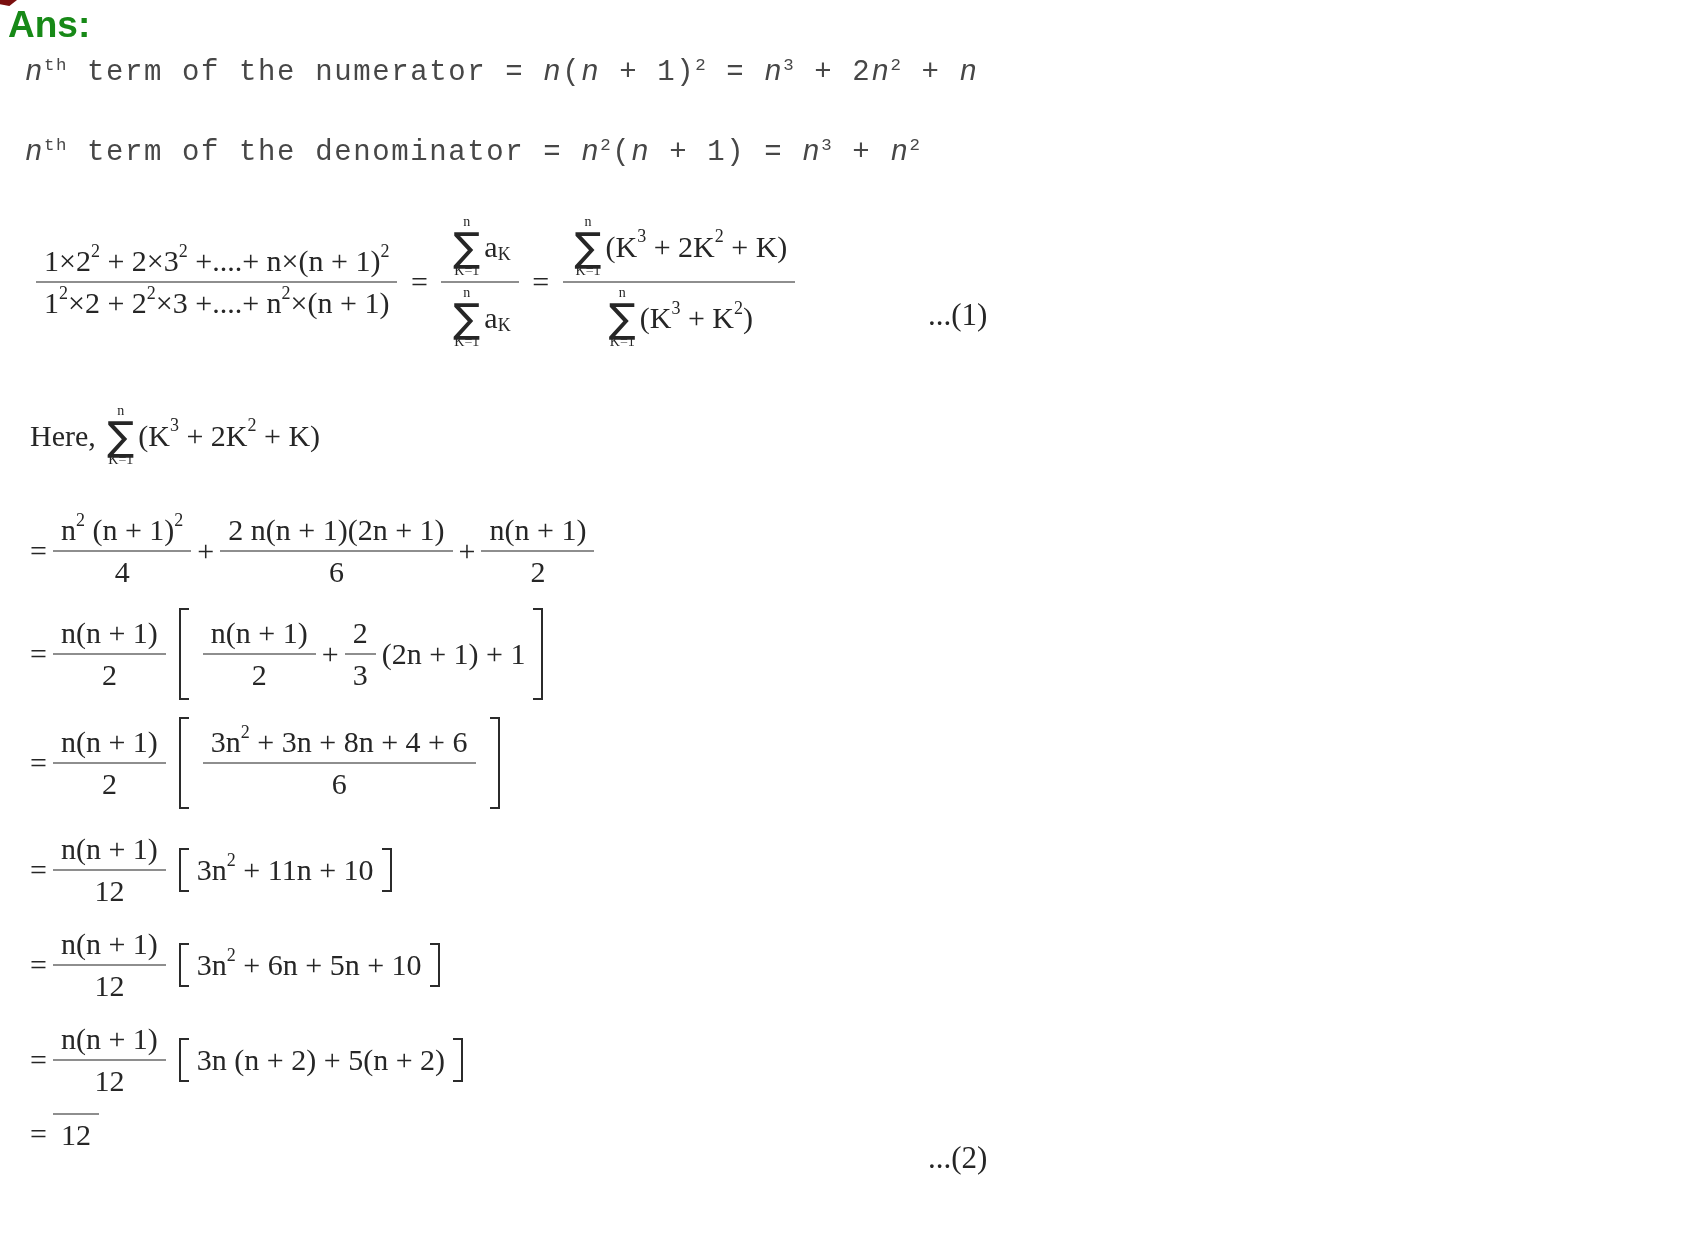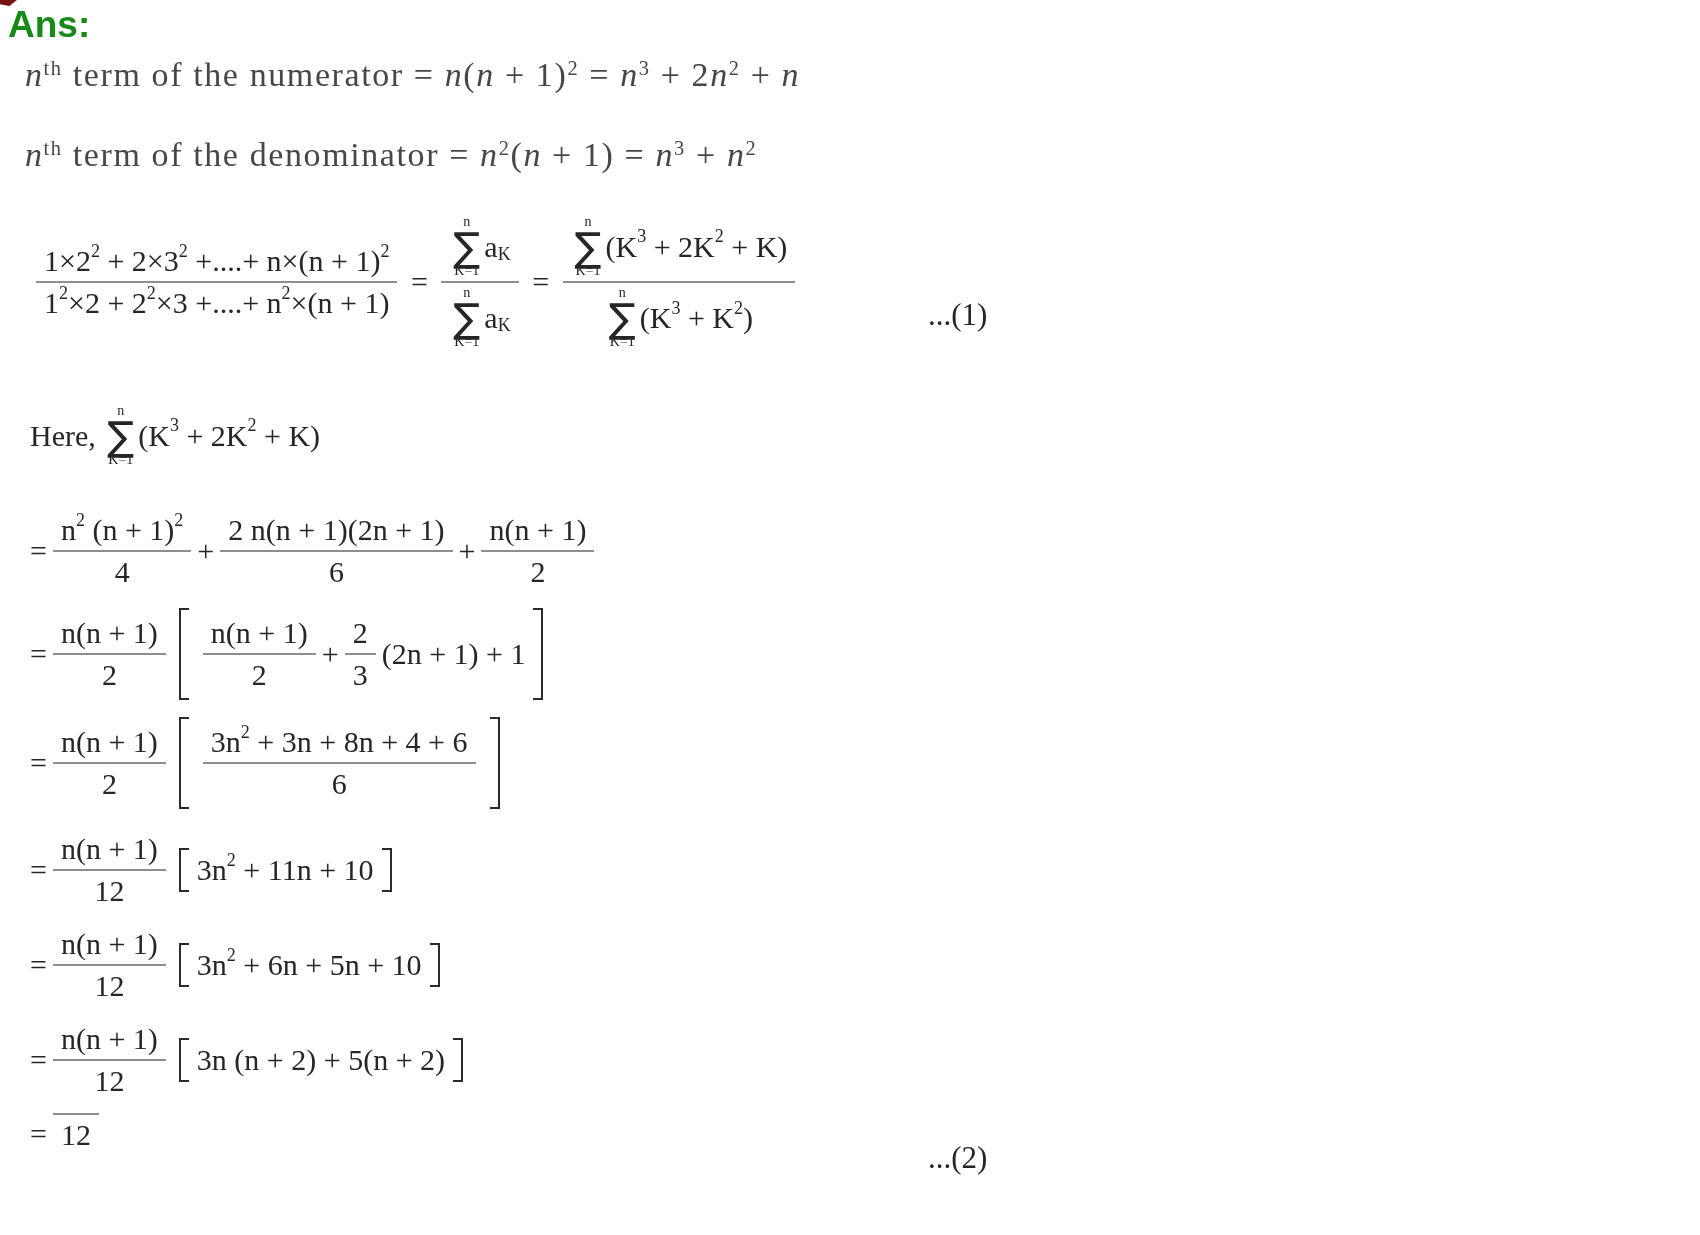--- a/index.html
+++ b/index.html
@@ -4,22 +4,22 @@
 <style>
   html,body{margin:0;padding:0;background:#fff;}
   .page{position:relative;width:1460px;height:1235px;background:#fff;overflow:hidden;}
 
   .frag{position:absolute;left:0;top:0;width:17px;height:6px;
         clip-path:polygon(0 0,100% 0,55% 100%,0 70%);}
 
   .ans{position:absolute;left:8px;top:4px;margin:0;
        font-family:"Liberation Sans",sans-serif;font-weight:bold;font-size:37px;}
 
-  .text-line{position:absolute;font-family:Liberation Serif, serif;
-             font-size:34px;letter-spacing:1.6px;white-space:pre;}
+  .text-line{position:absolute;font-family:Liberation Mono, monospace;
+             font-size:29px;letter-spacing:1.6px;white-space:pre;}
   .l1{left:25px;top:56px;}
   .l2{left:25px;top:136px;}
 
   .math-line{position:absolute;font-family:"Liberation Serif",serif;
              font-size:30px;white-space:pre;}
   .e1{left:30px;top:212px;}
   .e2{left:30px;top:404px;}
   .e3{left:30px;top:510px;}
   .e4{left:30px;top:608px;}
   .e5{left:30px;top:717px;}

